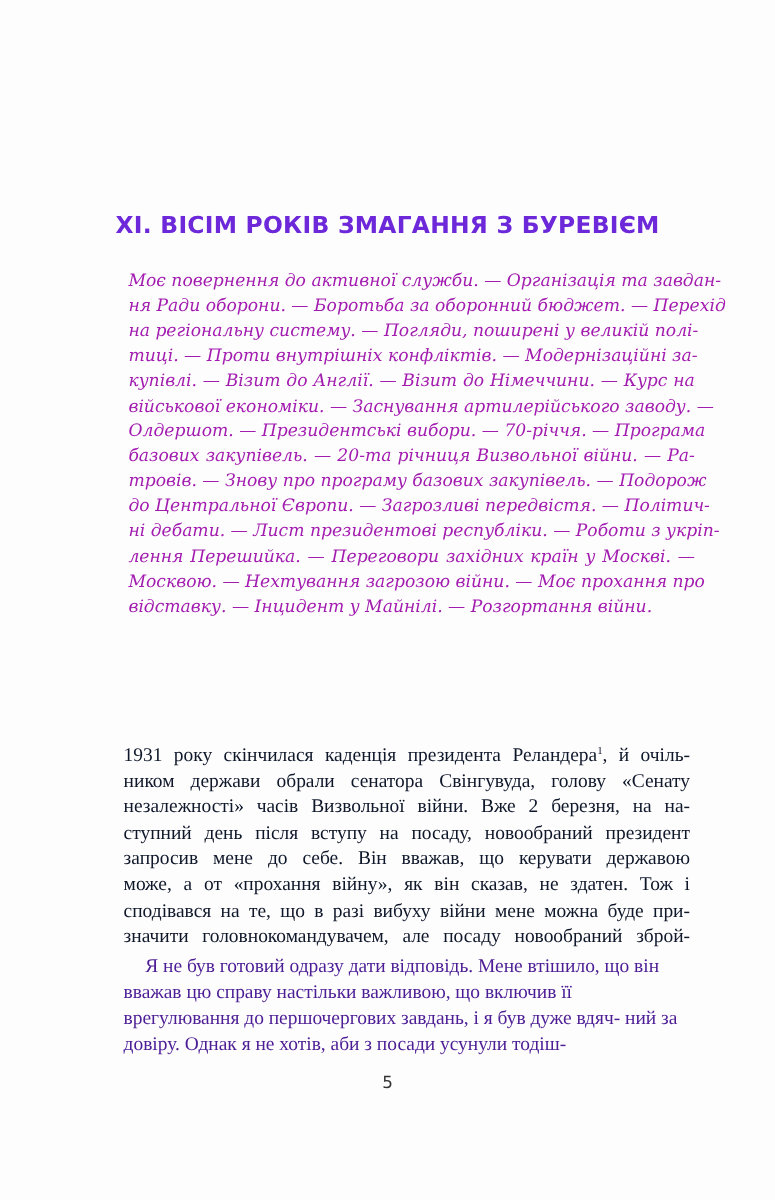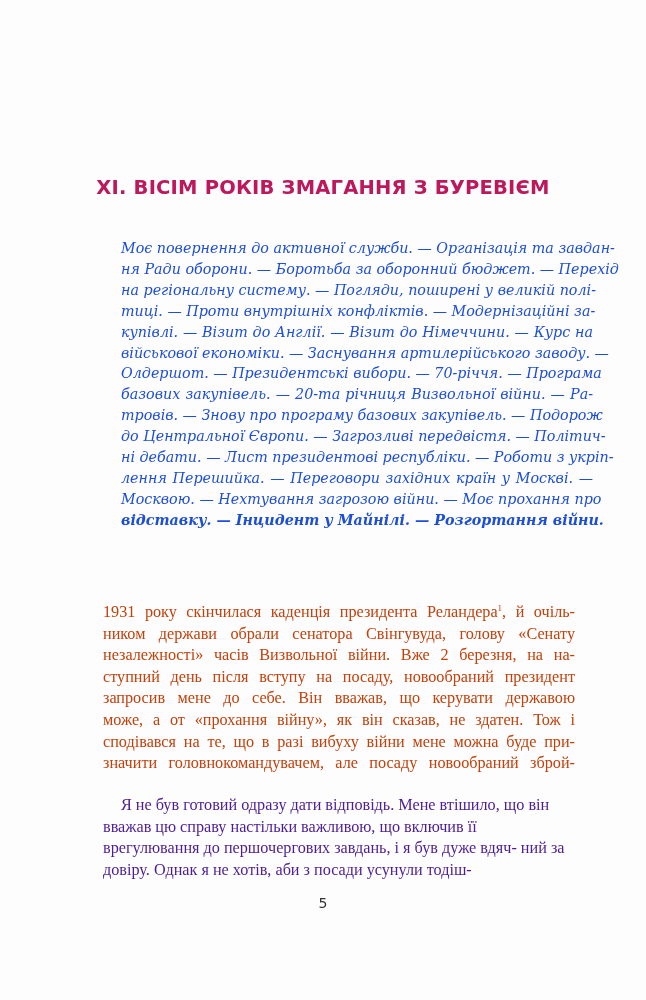--- a/index.html
+++ b/index.html
@@ -24,54 +24,53 @@
     .chapter-title {
       position: absolute;
       left: 0;
       width: 646px;
       top: 176px;
       text-align: center;
       font-family: "DejaVu Sans", sans-serif;
       font-weight: bold;
       font-size: 19.5px;
       letter-spacing: 0.2px;
-      color: #be185d;
+      color: #6d28d9;
       margin: 0;
     }
     .synopsis {
       position: absolute;
       left: 103px;
       top: 220px;
       width: 472px;
       font-family: "DejaVu Serif", serif;
       font-style: italic;
       font-size: 14.3px;
       line-height: 20.9px;
-      color: #1d4ed8;
-      margin: 18px;
+      color: #a21caf;
+      margin: 4px;
     }
     .synopsis .line, .body-text .line {
       display: block;
       white-space: nowrap;
       text-align: justify;
       text-align-last: justify;
     }
     .synopsis .line.last, .body-text .line.last {
       text-align-last: left;
-      font-weight: bold;
     }
     .body-text {
       position: absolute;
       left: 103px;
-      top: 602px;
+      top: 619px;
       width: 472px;
       font-family: "Liberation Serif", serif;
       font-size: 16.2px;
       line-height: 21.6px;
-      color: #c2410c;
+      color: #0f172a;
       margin: 0;
     }
     .para2 {
       position: absolute;
       left: 103px;
       top: 795px;
       width: 472px;
       font-family: "Liberation Serif", serif;
       font-size: 16.2px;
       line-height: 21.6px;

